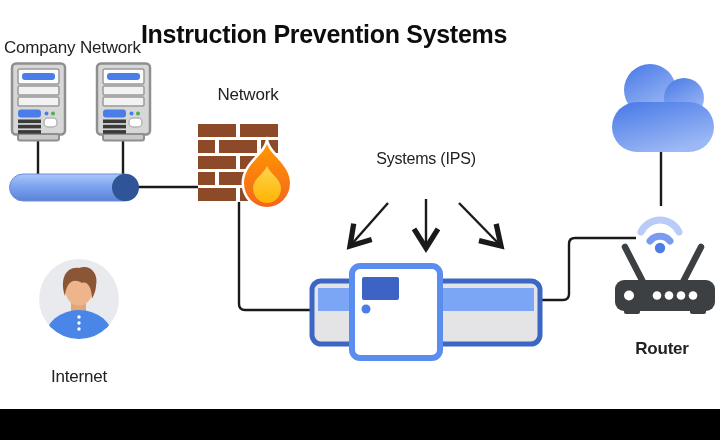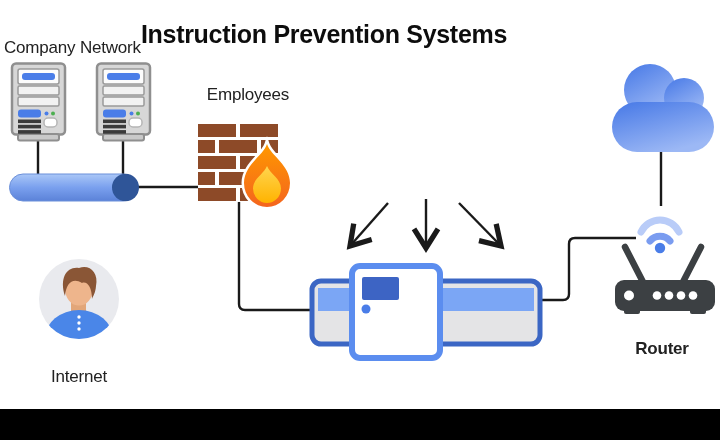--- a/index.html
+++ b/index.html
@@ -44,22 +44,23 @@
         <path d="M388 203 L350 246" marker-end="url(#arrowhead)"></path>
         <path d="M426 199 L426 248" marker-end="url(#arrowhead)"></path>
         <path d="M459 203 L501 246" marker-end="url(#arrowhead)"></path>
       </g>
     </g>
   </svg>
 
   <div class="abs title">Instruction Prevention Systems</div>
 
   <div class="abs node-label lbl-company">Company Network</div>
-  <div class="abs node-label lbl-firewall">Employees</div>
+  <div class="abs node-label lbl-firewall">Network</div>
   <div class="abs node-label lbl-ips">
+    <div>Systems (IPS)</div>
   </div>
   <div class="abs node-label lbl-internet">Internet</div>
   <div class="abs node-label lbl-router">Router</div>
   <div class="abs node-label lbl-employees">Internet</div>
 
   <svg class="abs" style="left:10px;top:62px" width="57" height="80" viewBox="0 0 57 80">
     <rect x="2" y="1.5" width="53" height="71" rx="4" fill="#d7d7d7" stroke="#8f8f8f" stroke-width="2.5"></rect>
     <rect x="8" y="72" width="41" height="6.5" rx="2" fill="#c9c9c9" stroke="#8f8f8f" stroke-width="2"></rect>
     <rect x="8" y="7" width="41" height="15" rx="2" fill="#fcfcfc" stroke="#9a9a9a" stroke-width="1.5"></rect>
     <rect x="12" y="11" width="33" height="7" rx="3" fill="#4a7de8"></rect>

